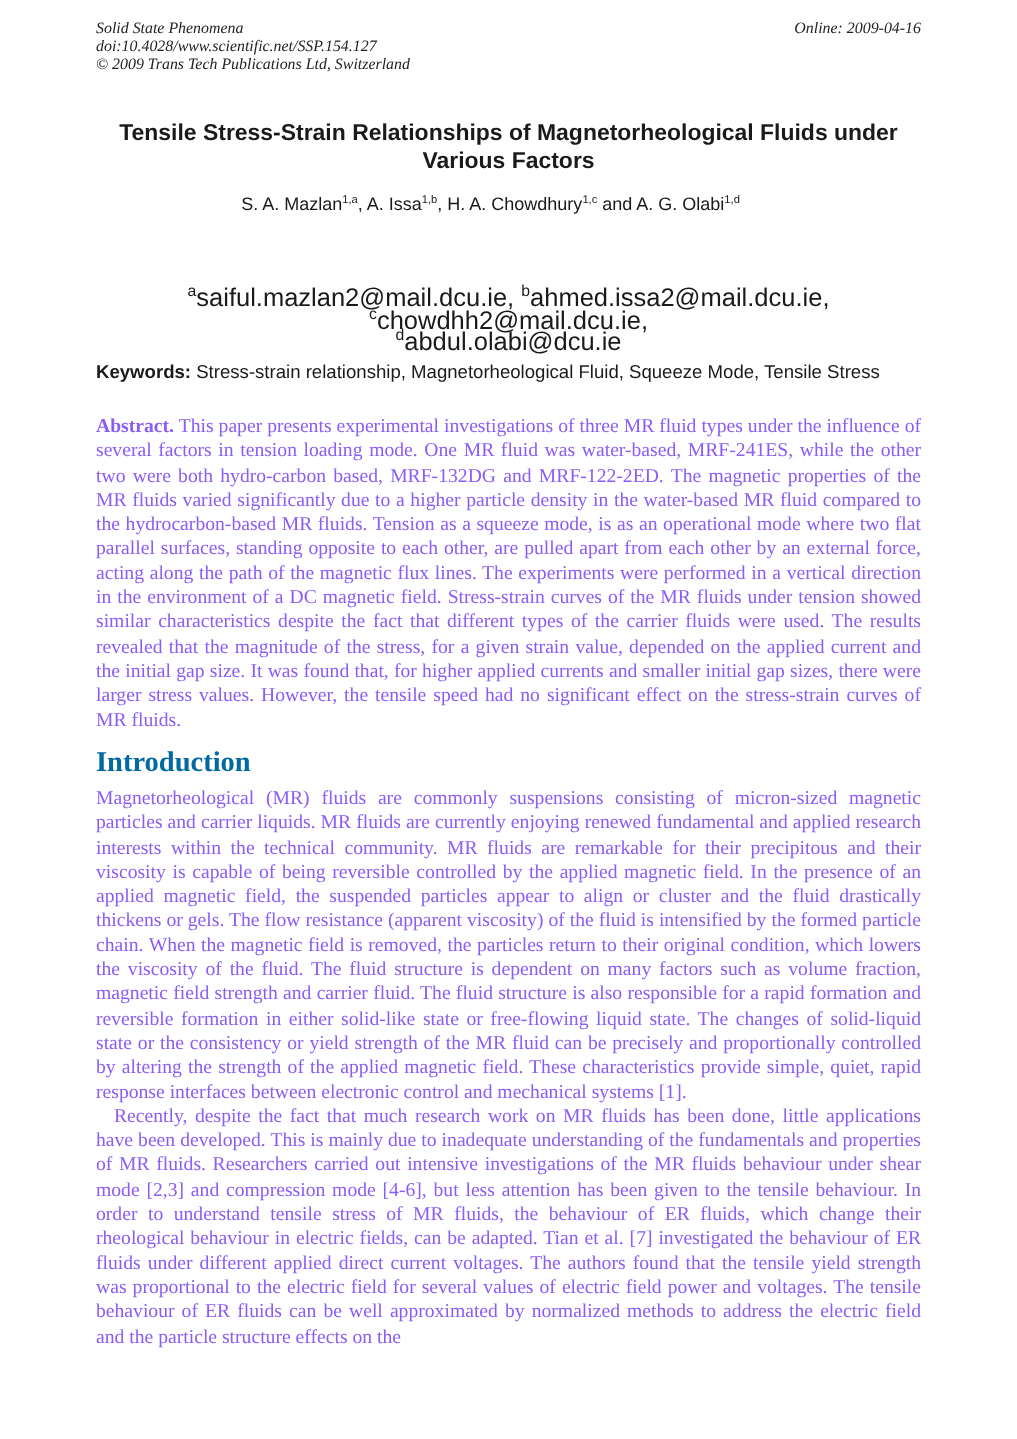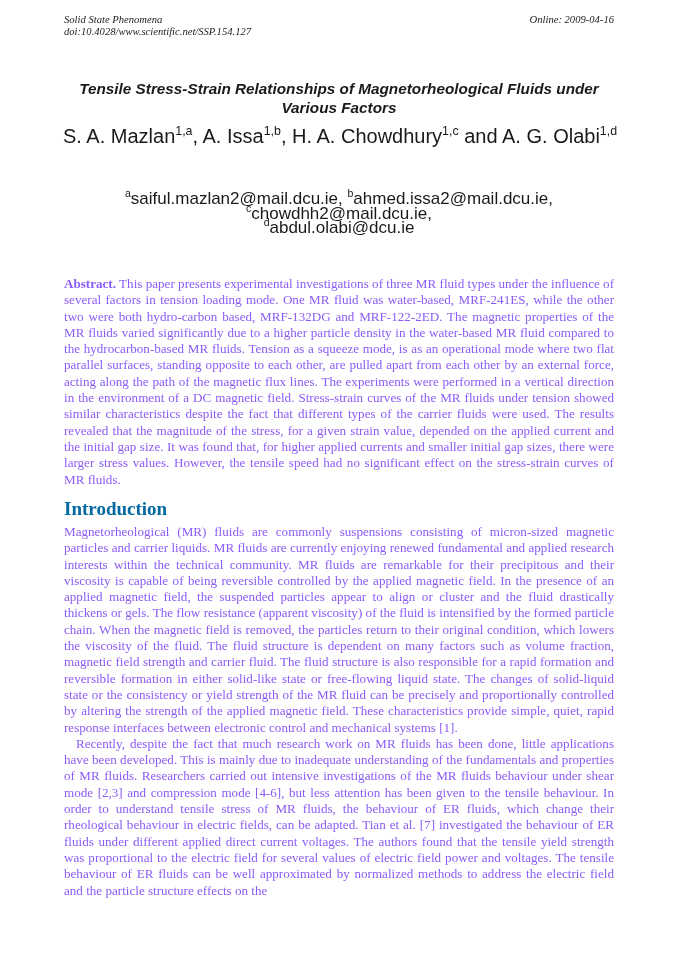--- a/index.html
+++ b/index.html
@@ -42,30 +42,29 @@
     position: absolute;
     left: 64px;
     top: 79px;
     width: 550px;
     text-align: center;
     font-family: "Liberation Sans", "DejaVu Sans", sans-serif;
     font-weight: bold;
     font-size: 15.3px;
     line-height: 19px;
     color: #1a1a1a;
-    font-style: italic;
   }
   .authors {
     position: absolute;
-    left: 63px;
+    left: 52px;
     top: 126px;
     width: 550px;
     text-align: center;
     font-family: "Liberation Sans", "DejaVu Sans", sans-serif;
-    font-size: 20px;
+    font-size: 12px;
     line-height: 20px;
     color: #1a1a1a;
     white-space: nowrap;
   }
   sup {
     font-size: 62%;
     vertical-align: super;
     line-height: 0;
   }
   .affiliation {
@@ -140,34 +139,36 @@
   }
 </style>
 </head>
 <body>
 
 <div class="page">
 
   <div class="journal-header">
     <span class="line">Solid State Phenomena</span>
     <span class="line">doi:10.4028/www.scientific.net/SSP.154.127</span>
+    <span class="line">© 2009 Trans Tech Publications Ltd, Switzerland</span>
     <span class="online">Online: 2009-04-16</span>
   </div>
 
   <div class="title">Tensile Stress-Strain Relationships of Magnetorheological Fluids under Various Factors</div>
 
   <div class="authors">
     <span><span>S. A. Mazlan</span><sup>1,a</sup><span>, </span></span><span><span>A. Issa</span><sup>1,b</sup><span>, </span></span><span><span>H. A. Chowdhury</span><sup>1,c</sup><span> and </span></span><span><span>A. G. Olabi</span><sup>1,d</sup><span></span></span>
   </div>
 
 
   <div class="emails">
     <span><sup>a</sup><span>saiful.mazlan2@mail.dcu.ie</span><span>, </span></span><span><sup>b</sup><span>ahmed.issa2@mail.dcu.ie</span><span>, </span></span><span><sup>c</sup><span>chowdhh2@mail.dcu.ie</span><span>,</span></span><br><span><sup>d</sup><span>abdul.olabi@dcu.ie</span></span>
   </div>
 
+  <div class="keywords"><span class="kw-label">Keywords:</span><span> Stress-strain relationship, Magnetorheological Fluid, Squeeze Mode, Tensile Stress</span></div>
 
   <div class="abstract body-text"><span class="abs-label">Abstract.</span><span> This paper presents experimental investigations of three MR fluid types under the influence of several factors in tension loading mode. One MR fluid was water-based, MRF-241ES, while the other two were both hydro-carbon based, MRF-132DG and MRF-122-2ED. The magnetic properties of the MR fluids varied significantly due to a higher particle density in the water-based MR fluid compared to the hydrocarbon-based MR fluids. Tension as a squeeze mode, is as an operational mode where two flat parallel surfaces, standing opposite to each other, are pulled apart from each other by an external force, acting along the path of the magnetic flux lines. The experiments were performed in a vertical direction in the environment of a DC magnetic field. Stress-strain curves of the MR fluids under tension showed similar characteristics despite the fact that different types of the carrier fluids were used. The results revealed that the magnitude of the stress, for a given strain value, depended on the applied current and the initial gap size. It was found that, for higher applied currents and smaller initial gap sizes, there were larger stress values. However, the tensile speed had no significant effect on the stress-strain curves of MR fluids.</span></div>
 
   <div class="intro-heading">Introduction</div>
 
   <div class="intro body-text">
     <p>Magnetorheological (MR) fluids are commonly suspensions consisting of micron-sized magnetic particles and carrier liquids. MR fluids are currently enjoying renewed fundamental and applied research interests within the technical community. MR fluids are remarkable for their precipitous and their viscosity is capable of being reversible controlled by the applied magnetic field. In the presence of an applied magnetic field, the suspended particles appear to align or cluster and the fluid drastically thickens or gels. The flow resistance (apparent viscosity) of the fluid is intensified by the formed particle chain. When the magnetic field is removed, the particles return to their original condition, which lowers the viscosity of the fluid. The fluid structure is dependent on many factors such as volume fraction, magnetic field strength and carrier fluid. The fluid structure is also responsible for a rapid formation and reversible formation in either solid-like state or free-flowing liquid state. The changes of solid-liquid state or the consistency or yield strength of the MR fluid can be precisely and proportionally controlled by altering the strength of the applied magnetic field. These characteristics provide simple, quiet, rapid response interfaces between electronic control and mechanical systems [1].</p>
     <p class="indent">Recently, despite the fact that much research work on MR fluids has been done, little applications have been developed. This is mainly due to inadequate understanding of the fundamentals and properties of MR fluids. Researchers carried out intensive investigations of the MR fluids behaviour under shear mode [2,3] and compression mode [4-6], but less attention has been given to the tensile behaviour. In order to understand tensile stress of MR fluids, the behaviour of ER fluids, which change their rheological behaviour in electric fields, can be adapted. Tian et al. [7] investigated the behaviour of ER fluids under different applied direct current voltages. The authors found that the tensile yield strength was proportional to the electric field for several values of electric field power and voltages. The tensile behaviour of ER fluids can be well approximated by normalized methods to address the electric field and the particle structure effects on the</p>
   </div>
 

